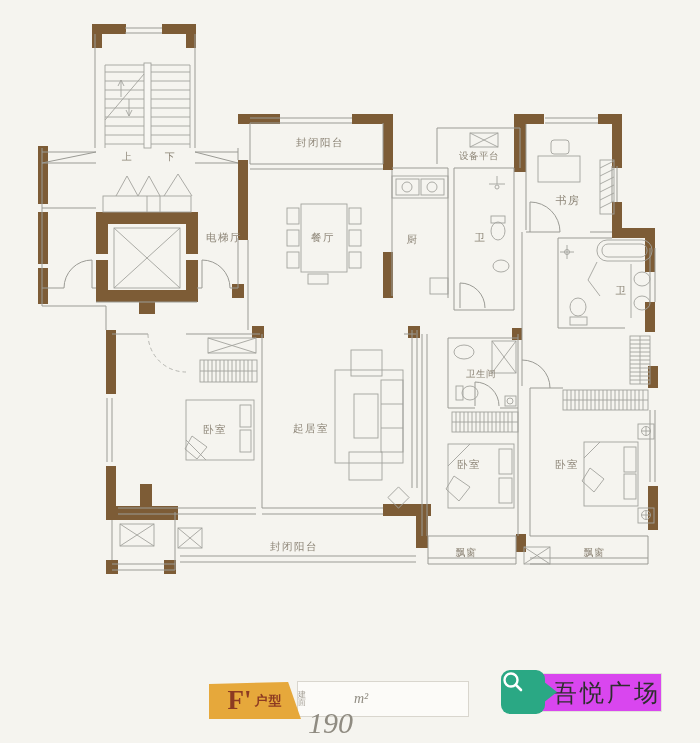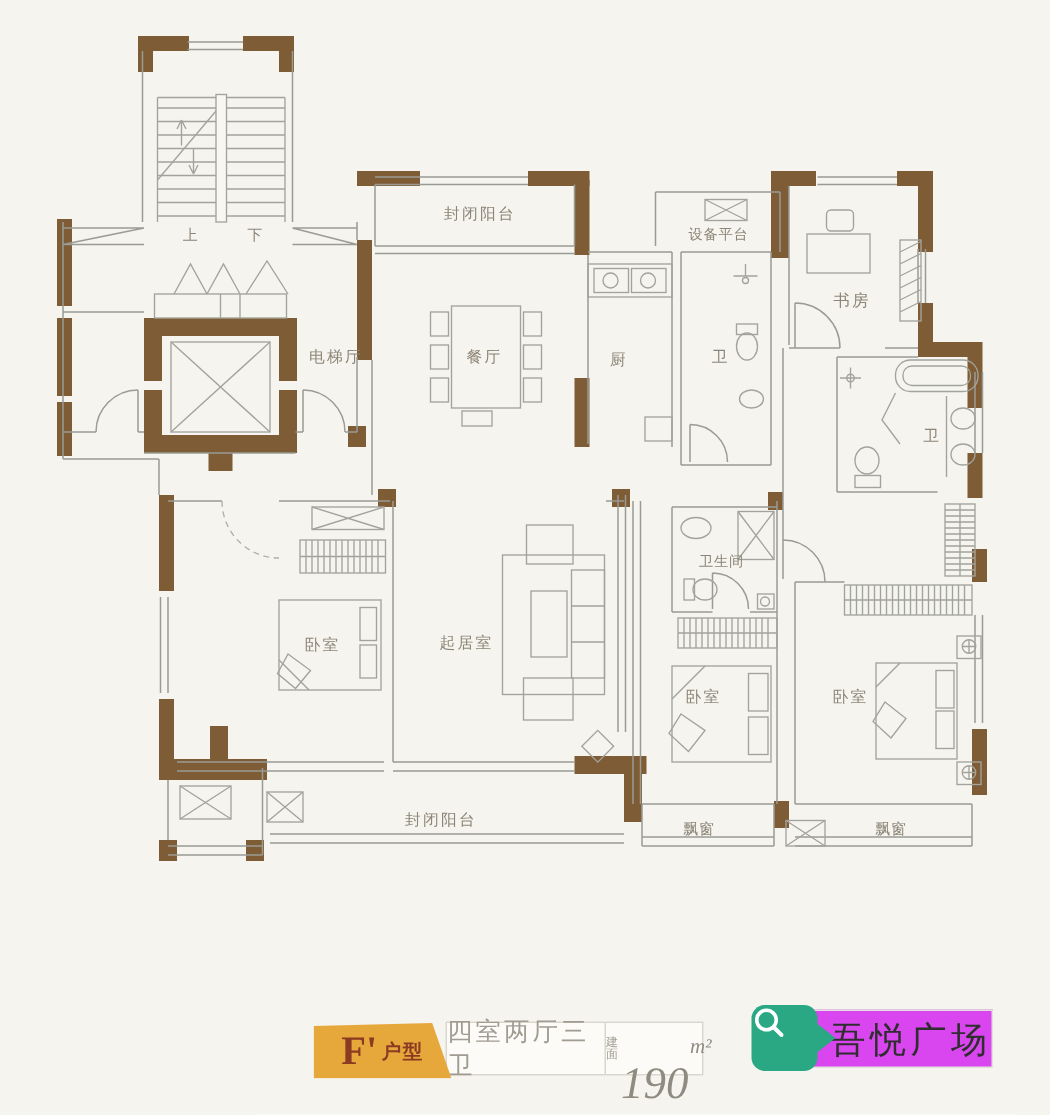--- a/index.html
+++ b/index.html
@@ -307,21 +307,20 @@
     <text class="lbl-s" x="594" y="556" font-size="10">飘窗</text>
   </g>
 </svg>
 
 <div class="legend-item badge-gold">
   <span class="fcode">F'</span>
       <span class="ftype">户型</span>
 </div>
 
 <div class="legend-item spec-box">
-  <div class="spec-main">四室两厅三卫</div>
   <div class="spec-area">
     <span class="mini">建面</span>
         <span class="area-num">190</span>
         <span class="area-unit">m²</span>
   </div>
 </div>
 
 <div class="legend-item brand-box">
   <span class="brand-text">吾悦广场</span>
 </div>

